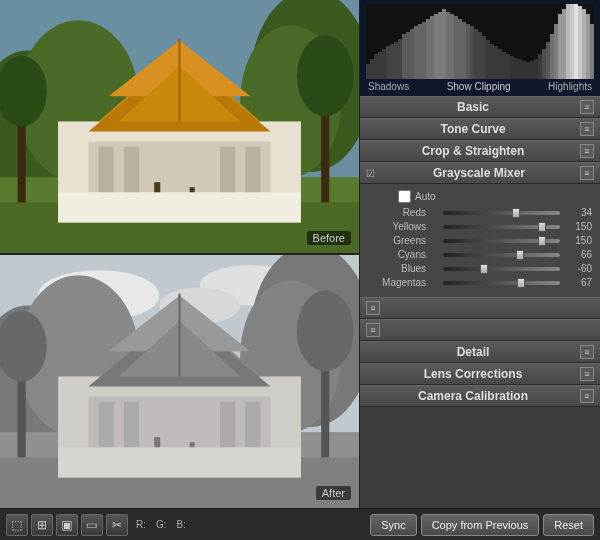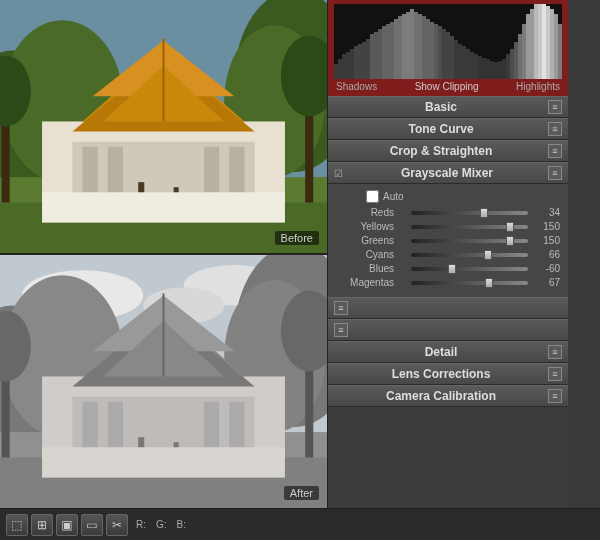--- a/index.html
+++ b/index.html
@@ -16,21 +16,21 @@
     }
 
     .main-area {
       display: flex;
       flex: 1;
       overflow: hidden;
     }
 
     
     .left-panel {
-      width: 328px;
+      width: 360px;
       display: flex;
       flex-direction: column;
       background: #3a3a3a;
       border-right: 1px solid #222;
     }
 
     .photo-top {
       flex: 1;
       position: relative;
       overflow: hidden;
@@ -59,21 +59,21 @@
       width: 240px;
       display: flex;
       flex-direction: column;
       background: #3c3c3c;
       overflow-y: auto;
       overflow-x: hidden;
     }
 
     
     .histogram-area {
-      background: #7f1d1d;
+      background: #0f172a;
       padding: 4px 6px 0 6px;
       position: relative;
     }
 
     .histogram-canvas-wrap {
       width: 100%;
       height: 75px;
       background: #111;
       position: relative;
     }
@@ -519,13 +519,18 @@
     <div class="tool-btn" title="Split">▭</div>
     <div class="tool-btn" title="Crop">✂</div>
   </div>
 
   <div class="info-area">
     <span>R:</span>
     <span>G:</span>
     <span>B:</span>
   </div>
 
+  <div class="action-buttons">
+    <div class="action-btn">Sync</div>
+    <div class="action-btn">Copy from Previous</div>
+    <div class="action-btn">Reset</div>
+  </div>
 </div>
 
 </body></html>

